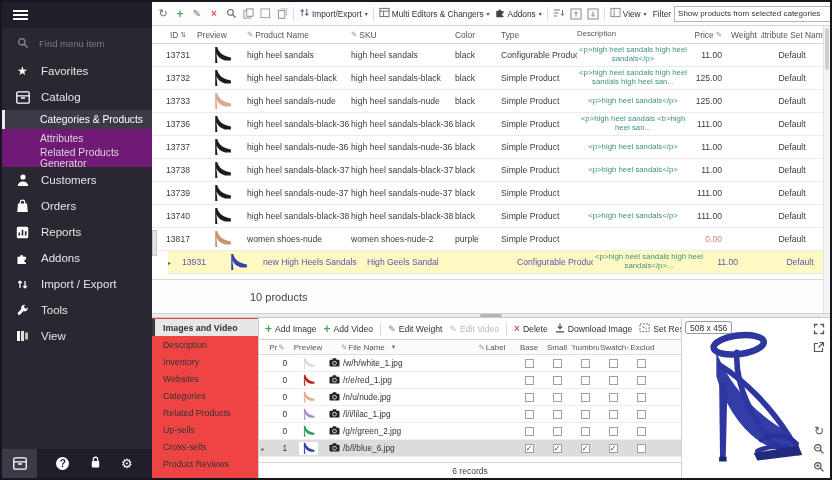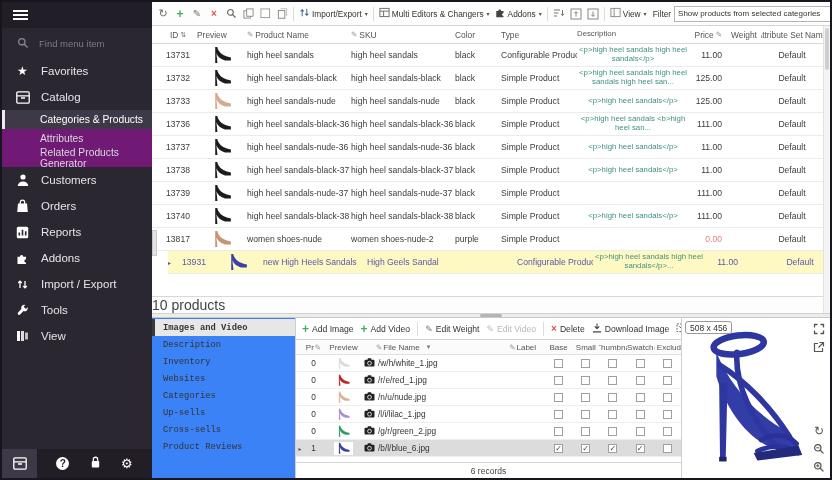--- a/index.html
+++ b/index.html
@@ -61,42 +61,42 @@
   .cw-sku{width:104px;}
   .cw-color{width:46px;}
   .cw-type{width:76px;}
   .cw-desc{width:112px;white-space:normal;font-size:7.8px;line-height:1.15;text-align:center;max-height:20px;color:#3f9082 !important;}
   .prow.selected .cw-desc{color:#43917f !important;}
   .cw-price{width:38px;text-align:right;padding-right:5px;}
   .cw-price.red{color:#e0807c !important;}
   .cw-weight{width:34px;text-align:center;}
   .cw-attr{flex:1;text-align:center;}
   .gspacer{flex:1;}
-  .gfoot{height:17px;border-top:1px solid #d8d8d8;font-size:14px;color:#444;display:flex;align-items:center;background:#fdfdfd;flex-shrink:0;}
+  .gfoot{height:34px;border-top:1px solid #d8d8d8;font-size:11px;color:#444;display:flex;align-items:center;padding-left:98px;background:#fdfdfd;flex-shrink:0;}
 
   .hsplit{height:5px;background:#ececec;border-top:1px solid #d2d2d2;border-bottom:1px solid #c8c8c8;display:flex;align-items:center;justify-content:center;flex-shrink:0;}
   .hsplit .dots{width:22px;height:3px;background:#b5b5b5;border-radius:2px;}
   .vgrip{position:absolute;left:0;top:228px;width:5px;height:26px;background:#e3e3e3;border:1px solid #c8c8c8;z-index:5;}
 
   
   .bottom{height:160px;display:flex;flex-shrink:0;min-height:0;}
-  .tabs{width:144px;border-right:1px solid #cfcfcf;background:#3b82f6;display:flex;flex-direction:column;padding-top:1px;flex-shrink:0;font-family:Liberation Mono, monospace;}
+  .tabs{width:107px;border-right:1px solid #cfcfcf;background:#ef4444;display:flex;flex-direction:column;padding-top:1px;flex-shrink:0;}
   .tab{height:17px;display:flex;align-items:center;padding-left:11px;font-size:8.8px;color:#333;}
   .tab.sel{background:#e7e7e7;border-left:3px solid #3a3a3a;padding-left:8px;font-weight:bold;}
 
   .imgpanel{flex:1;display:flex;flex-direction:column;border-right:1px solid #cfcfcf;min-width:0;}
   .ib-tb{height:22px;display:flex;align-items:center;gap:3px;padding:0 4px;border-bottom:1px solid #d5d5d5;font-size:8.6px;color:#333;white-space:nowrap;overflow:hidden;flex-shrink:0;}
   .ib-tb .tbtn{gap:3px;}
   .dis{color:#b8b8b8;}
   .ihead{height:15px;display:flex;align-items:center;font-size:8px;color:#555;border-bottom:1px solid #e0e0e0;background:#fbfbfb;flex-shrink:0;}
   .ihead .hc{overflow:hidden;white-space:nowrap;display:flex;align-items:center;gap:1px;justify-content:center;}
   .irow{display:flex;align-items:center;height:17px;border-bottom:1px solid #eee;font-size:8.3px;color:#333;}
   .irow.selected{background:#dcdcdc;}
   .bw-marker{width:8px;font-size:6px;color:#555;text-align:center;}
-  .bw-pr{width:20px;text-align:center;}
+  .bw-pr{width:20px;text-align:right;}
   .bw-prev{width:42px;display:flex;justify-content:center;align-items:center;}
   .ithumb{background:#fff;padding:0 2px;display:flex;align-items:center;}
   .bw-file{width:140px;display:flex;align-items:center;gap:3px;overflow:hidden;white-space:nowrap;}
   .bw-label{width:46px;}
   .bw-chk{width:28px;display:flex;justify-content:center;}
   .cb{width:9px;height:9px;border:1px solid #a0a0a0;background:#fff;display:inline-block;line-height:8px;font-size:8px;color:#444;text-align:center;}
   .cb.checked::after{content:"\2713";}
   .ifoot{height:16px;border-top:1px solid #d5d5d5;display:flex;align-items:center;justify-content:center;font-size:8.5px;color:#444;flex-shrink:0;margin-top:auto;}
 
   .preview{width:148px;position:relative;background:#fff;flex-shrink:0;overflow:hidden;text-align:right;}
@@ -569,20 +569,21 @@
       </div>
 
     <div class="bottom">
 
       <div class="tabs">
         <div class="tab sel">Images and Video</div>
         <div class="tab">Description</div>
         <div class="tab">Inventory</div>
         <div class="tab">Websites</div>
         <div class="tab">Categories</div>
+        <div class="tab">Related Products</div>
         <div class="tab">Up-sells</div>
         <div class="tab">Cross-sells</div>
         <div class="tab">Product Reviews</div>
       </div>
 
       <div class="imgpanel">
         <div class="ib-tb">
           <div class="tbtn">
               <span class="g-green">+</span>
               <span>Add Image</span>

